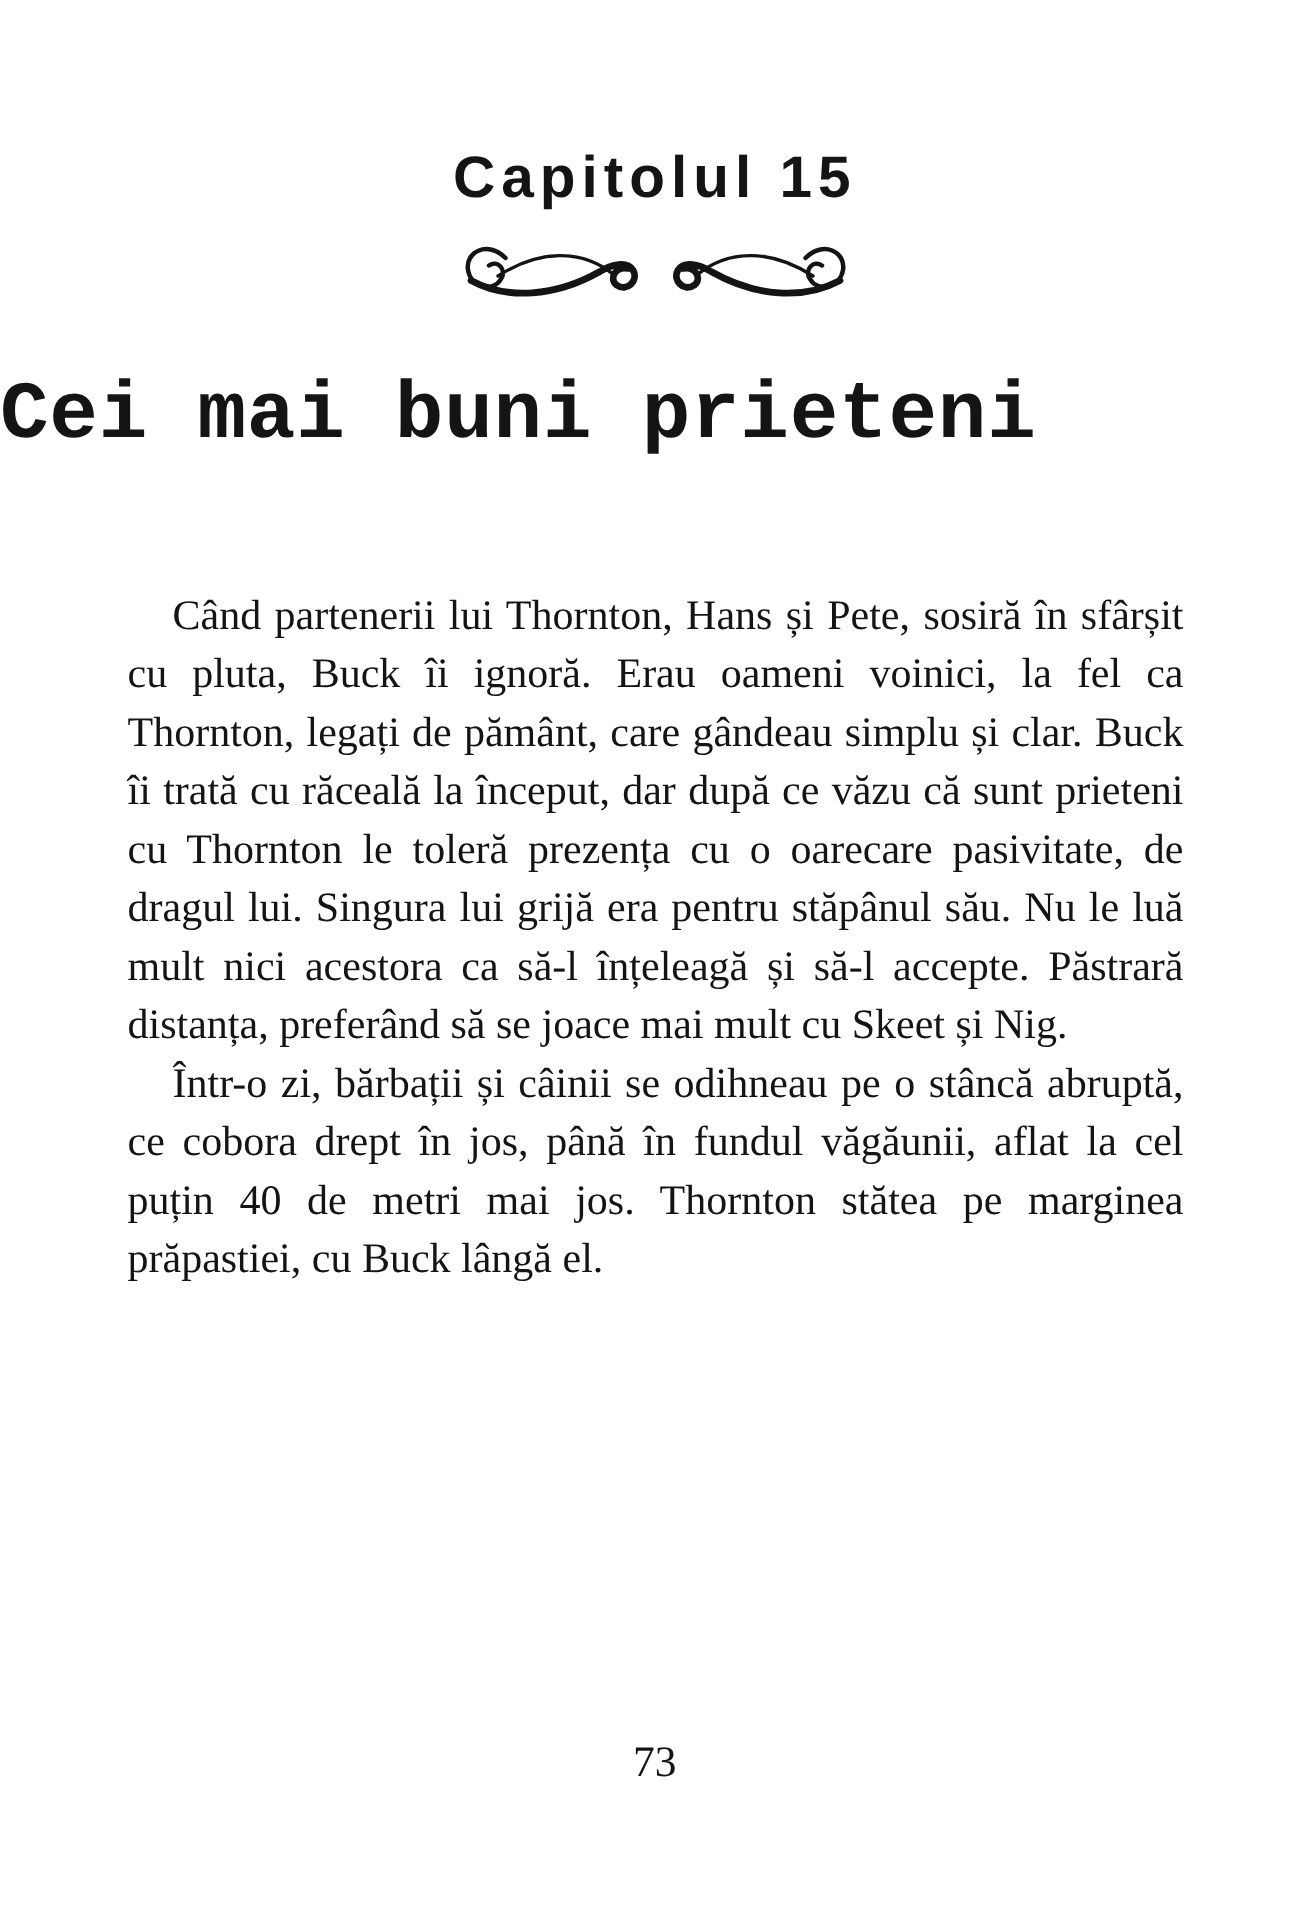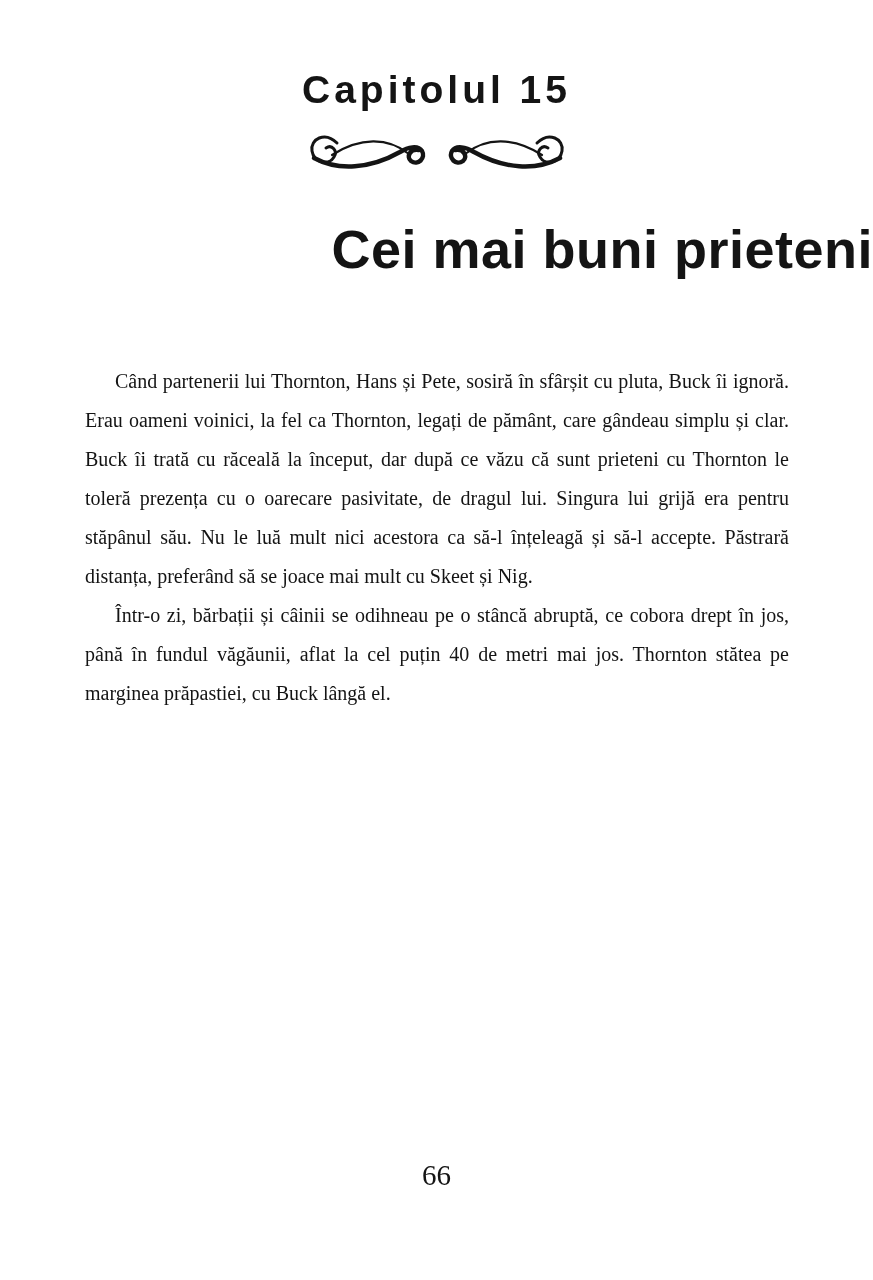--- a/index.html
+++ b/index.html
@@ -12,49 +12,49 @@
     position: relative;
     width: 873px;
     height: 1280px;
     margin: 0 auto;
     background: #ffffff;
     color: #141414;
     overflow: hidden;
   }
   .chapter-label {
     margin: 0;
-    padding-top: 66px;
+    padding-top: 95px;
     text-align: center;
     font-family: "Liberation Sans", sans-serif;
     font-weight: bold;
     font-size: 39px;
     line-height: 47px;
     letter-spacing: 4px;
     color: #141414;
   }
   .ornament-wrap {
     margin: 15px auto 0;
     width: 262px;
     height: 46px;
     text-align: center;
   }
   .chapter-title {
     margin: 44px 0 0;
-    text-align: right;
-    font-family: Liberation Sans, sans-serif;
+    text-align: left;
+    font-family: Liberation Mono, monospace;
     font-weight: bold;
     font-size: 54px;
     line-height: 62px;
     letter-spacing: 0.5px;
     color: #141414;
   }
   .body-text {
     margin: 82px 84px 0 85px;
     font-family: "Liberation Serif", serif;
-    font-size: 20px;
+    font-size: 28px;
     line-height: 39px;
     text-align: justify;
     color: #141414;
   }
   .body-text p {
     margin: 0;
     text-indent: 30px;
   }
   .page-number {
     position: absolute;
@@ -94,15 +94,15 @@
     </svg>
   </div>
 
   <h1 class="chapter-title">Cei mai buni prieteni</h1>
 
   <div class="body-text">
     <p>Când partenerii lui Thornton, Hans și Pete, sosiră în sfârșit cu pluta, Buck îi ignoră. Erau oameni voinici, la fel ca Thornton, legați de pământ, care gândeau simplu și clar. Buck îi trată cu răceală la început, dar după ce văzu că sunt prieteni cu Thornton le toleră prezența cu o oarecare pasivitate, de dragul lui. Singura lui grijă era pentru stăpânul său. Nu le luă mult nici acestora ca să-l înțeleagă și să-l accepte. Păstrară distanța, preferând să se joace mai mult cu Skeet și Nig.</p>
     <p>Într-o zi, bărbații și câinii se odihneau pe o stâncă abruptă, ce cobora drept în jos, până în fundul văgăunii, aflat la cel puțin 40 de metri mai jos. Thornton stătea pe marginea prăpastiei, cu Buck lângă el.</p>
   </div>
 
-  <div class="page-number">66</div>
+  <div class="page-number">73</div>
 
 </div>
 
 </body></html>

